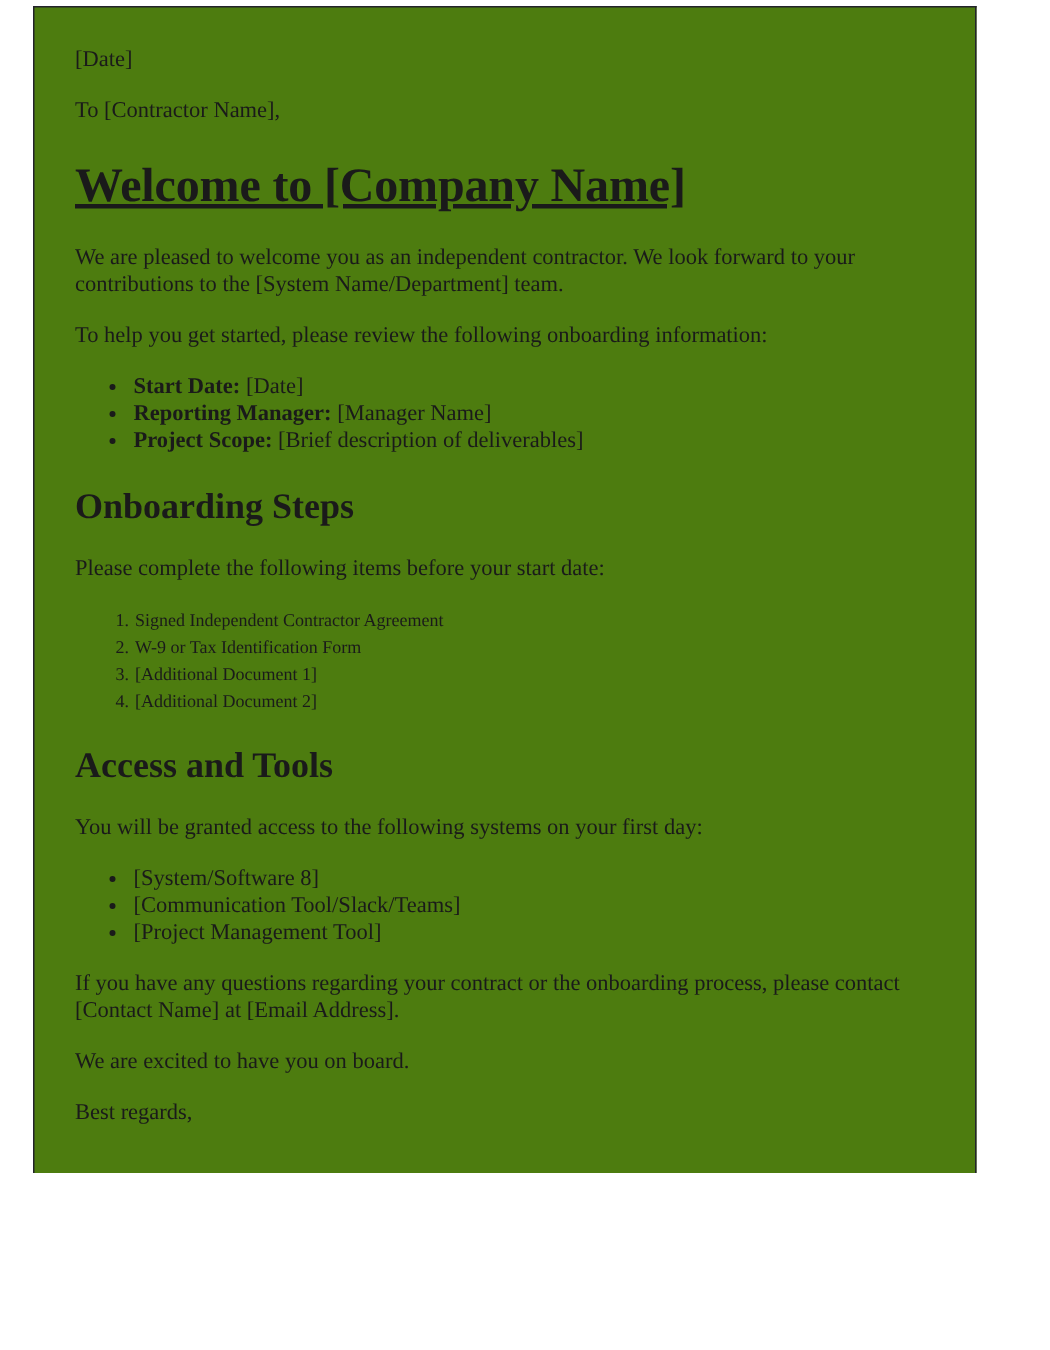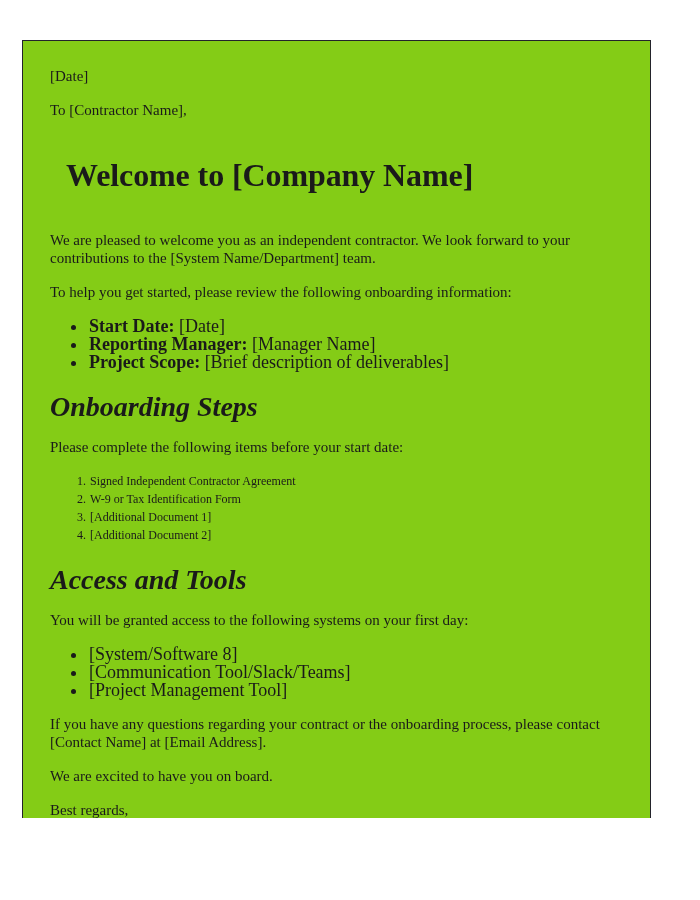--- a/index.html
+++ b/index.html
@@ -11,27 +11,27 @@
     height: 900px;
     background: #ffffff;
     font-family: "Liberation Serif", "DejaVu Serif", serif;
     color: #1a1a1a;
     overflow: hidden;
   }
 
   .page-frame {
     position: absolute;
     left: 22px;
-    top: 40px;
+    top: 4px;
     width: 629px;
     height: 778px;
     border: 1px solid #23232b;
     border-bottom: none;
     box-sizing: border-box;
-    background: #84cc16;
+    background: #4d7c0f;
   }
 
   .doc-body {
     position: absolute;
     left: 27px;
     top: 26px;
     width: 556px;
   }
 
   p.para {
@@ -39,42 +39,42 @@
     font-size: 15px;
     line-height: 18px;
     text-align: left;
   }
 
   .gap-sm { height: 16px; }
   .gap-md { height: 18px; }
   .gap-lg { height: 22px; }
 
   h1.doc-title {
-    margin: 16px;
+    margin: 0;
     font-size: 32px;
     line-height: 36px;
     font-weight: bold;
     letter-spacing: -0.1px;
+    text-decoration: underline;
   }
 
   h2.section-title {
     margin: 0;
-    font-size: 28px;
+    font-size: 24px;
     line-height: 27px;
     font-weight: bold;
-    font-style: italic;
   }
 
   ul.bullet-list {
     margin: 0;
     padding: 0 0 0 38px;
     list-style-type: disc;
   }
   ul.bullet-list li {
-    font-size: 18px;
+    font-size: 15px;
     line-height: 18px;
     padding-left: 1px;
   }
 
   ol.num-list {
     margin: 0;
     padding: 0 0 0 39px;
     list-style-type: decimal;
   }
   ol.num-list li {

